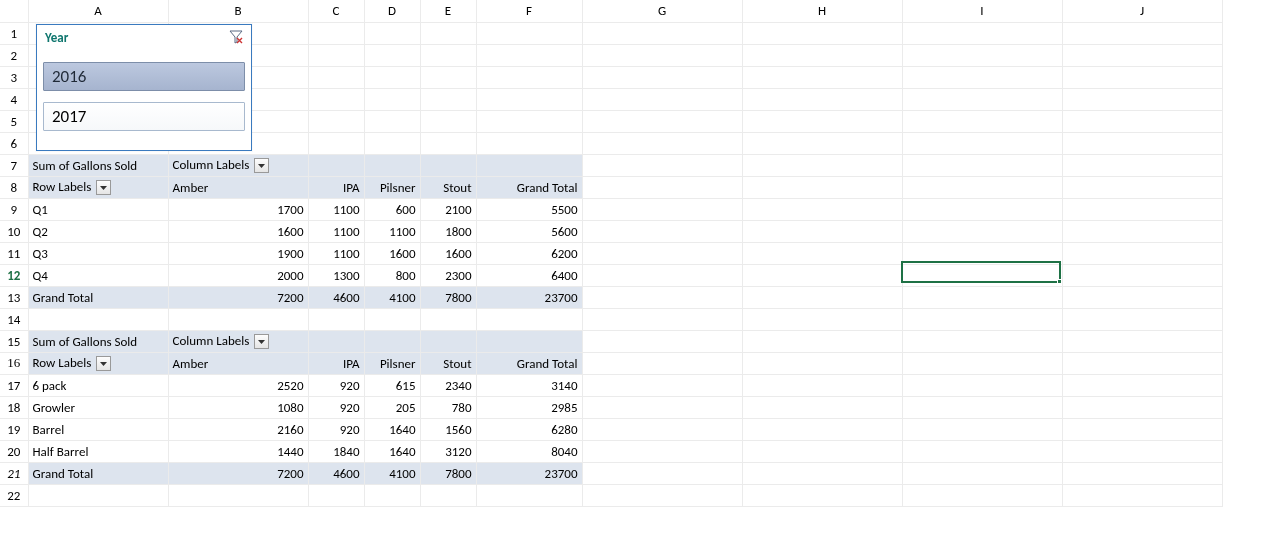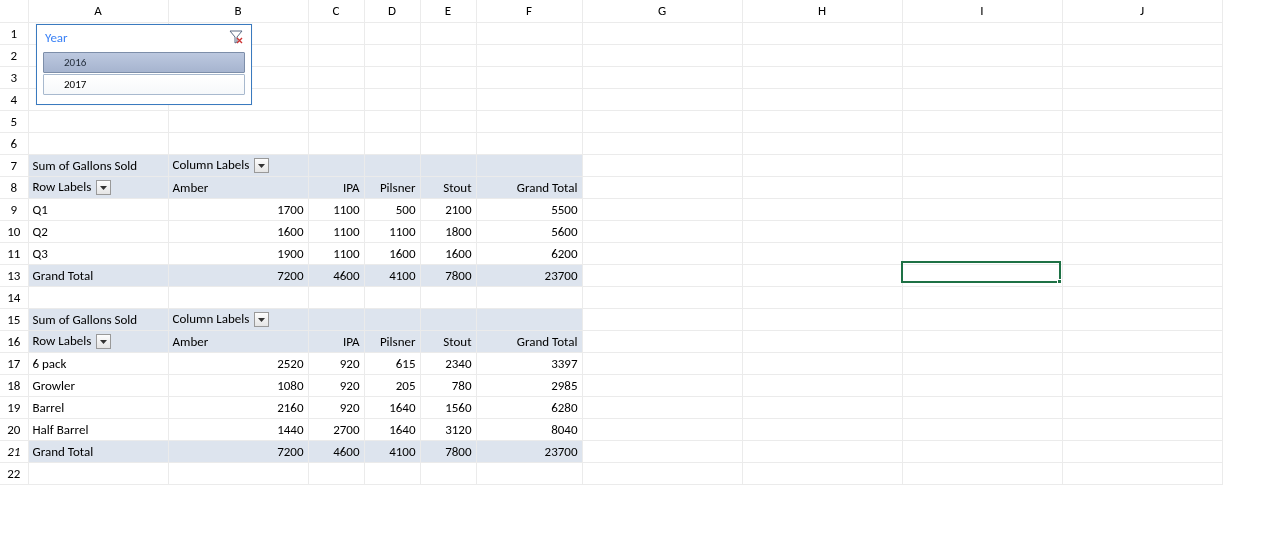--- a/index.html
+++ b/index.html
@@ -58,36 +58,36 @@
     position: absolute;
     border: 1px solid #3a7abf;
     background: #fff;
     box-shadow: 0 0 0 1px rgba(0,0,0,.02);
   }
   .slicer-header {
     display: flex;
     align-items: center;
     justify-content: space-between;
     padding: 4px 6px 4px 8px;
-    font-weight: 400;
-    color: #3b82f6;
+    font-weight: 700;
+    color: #0f766e;
   }
   .slicer-header .clear-btn {
     width: 18px; height: 16px;
     display: flex; align-items: center; justify-content: center;
     cursor: pointer;
   }
   .slicer-body { padding: 2px 6px 8px 6px; }
   .slicer-item {
     border: 1px solid #a8b9ce;
     background: linear-gradient(#fff,#f6f8fa);
-    padding: 3px 20px;
-    margin: 1px 0;
+    padding: 3px 8px;
+    margin: 11px 0;
     border-radius: 1px;
-    font-size: 11px;
+    font-size: 17px;
     cursor: pointer;
   }
   .slicer-item.selected {
     background: linear-gradient(#bcc8df,#a6b4cf);
     border-color: #7d8ea9;
     color: #1f2937;
   }
 
   
   .active-cell {
@@ -251,21 +251,21 @@
           <td></td>
           <td></td>
           <td></td>
           <td></td>
         </tr>
         <tr>
           <td class="rowhdr" style="text-align: center;">9</td>
           <td class="left">Q1</td>
           <td class="num">1700</td>
           <td class="num">1100</td>
-          <td class="num">500</td>
+          <td class="num">600</td>
           <td class="num">2100</td>
           <td class="num">5500</td>
           <td></td>
           <td></td>
           <td></td>
           <td></td>
         </tr>
         <tr>
           <td class="rowhdr" style="text-align: center;">10</td>
           <td class="left">Q2</td>
@@ -286,20 +286,33 @@
           <td class="num">1100</td>
           <td class="num">1600</td>
           <td class="num">1600</td>
           <td class="num">6200</td>
           <td></td>
           <td></td>
           <td></td>
           <td></td>
         </tr>
         <tr>
+          <td class="rowhdr sel" style="text-align: center;">12</td>
+          <td class="left">Q4</td>
+          <td class="num">2000</td>
+          <td class="num">1300</td>
+          <td class="num">800</td>
+          <td class="num">2300</td>
+          <td class="num">6400</td>
+          <td></td>
+          <td></td>
+          <td></td>
+          <td></td>
+        </tr>
+        <tr>
           <td class="rowhdr" style="text-align: center; margin-top: 24px;">13</td>
           <td class="shade bold left">Grand Total</td>
           <td class="shade bold num">7200</td>
           <td class="shade bold num">4600</td>
           <td class="shade bold num">4100</td>
           <td class="shade bold num">7800</td>
           <td class="shade bold num">23700</td>
           <td></td>
           <td></td>
           <td></td>
@@ -329,21 +342,21 @@
           <td class="shade"></td>
           <td class="shade"></td>
           <td class="shade"></td>
           <td class="shade"></td>
           <td></td>
           <td></td>
           <td></td>
           <td></td>
         </tr>
         <tr>
-          <td class="rowhdr" style="text-align: center;">16</td>
+          <td class="rowhdr" style="text-align: center; font-family: Liberation Serif, serif;">16</td>
           <td class="shade bold left"><span>Row Labels </span><span class="dropdown-btn">
               <svg width="9" height="9" viewBox="0 0 9 9">
                 <path d="M1 3 L4.5 7 L8 3 Z" fill="#333"></path>
               </svg>
             </span></td>
           <td class="shade bold left" style="text-align: left;">Amber</td>
           <td class="shade bold num" style="text-align: right;">IPA</td>
           <td class="shade bold num" style="text-align: right;">Pilsner</td>
           <td class="shade bold num" style="text-align: right;">Stout</td>
           <td class="shade bold num" style="text-align: right;">Grand Total</td>
@@ -352,21 +365,21 @@
           <td></td>
           <td></td>
         </tr>
         <tr>
           <td class="rowhdr" style="text-align: center;">17</td>
           <td class="left">6 pack</td>
           <td class="num">2520</td>
           <td class="num">920</td>
           <td class="num">615</td>
           <td class="num">2340</td>
-          <td class="num">3397</td>
+          <td class="num">3140</td>
           <td></td>
           <td></td>
           <td></td>
           <td></td>
         </tr>
         <tr>
           <td class="rowhdr" style="text-align: center;">18</td>
           <td class="left">Growler</td>
           <td class="num">1080</td>
           <td class="num">920</td>
@@ -388,21 +401,21 @@
           <td class="num">6280</td>
           <td></td>
           <td></td>
           <td></td>
           <td></td>
         </tr>
         <tr>
           <td class="rowhdr" style="text-align: center; margin-left: 12px;">20</td>
           <td class="left">Half Barrel</td>
           <td class="num">1440</td>
-          <td class="num">2700</td>
+          <td class="num">1840</td>
           <td class="num">1640</td>
           <td class="num">3120</td>
           <td class="num">8040</td>
           <td></td>
           <td></td>
           <td></td>
           <td></td>
         </tr>
         <tr>
           <td class="rowhdr" style="text-align: center; font-style: italic;">21</td>

